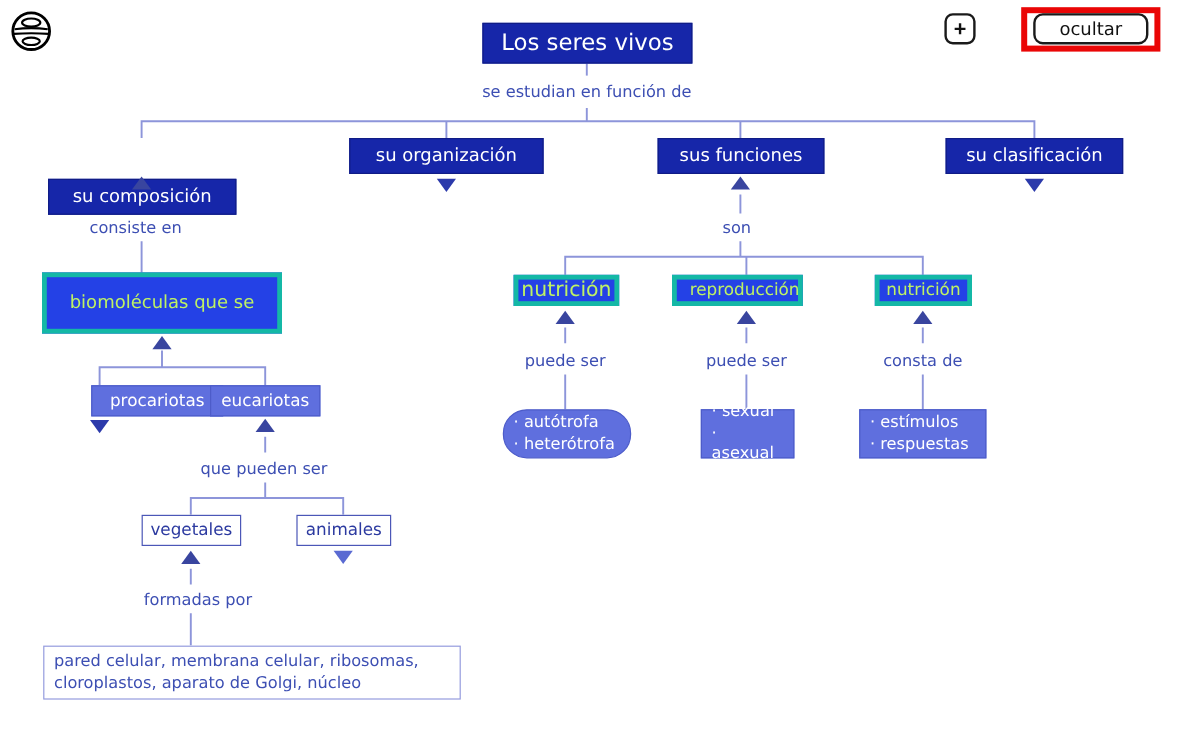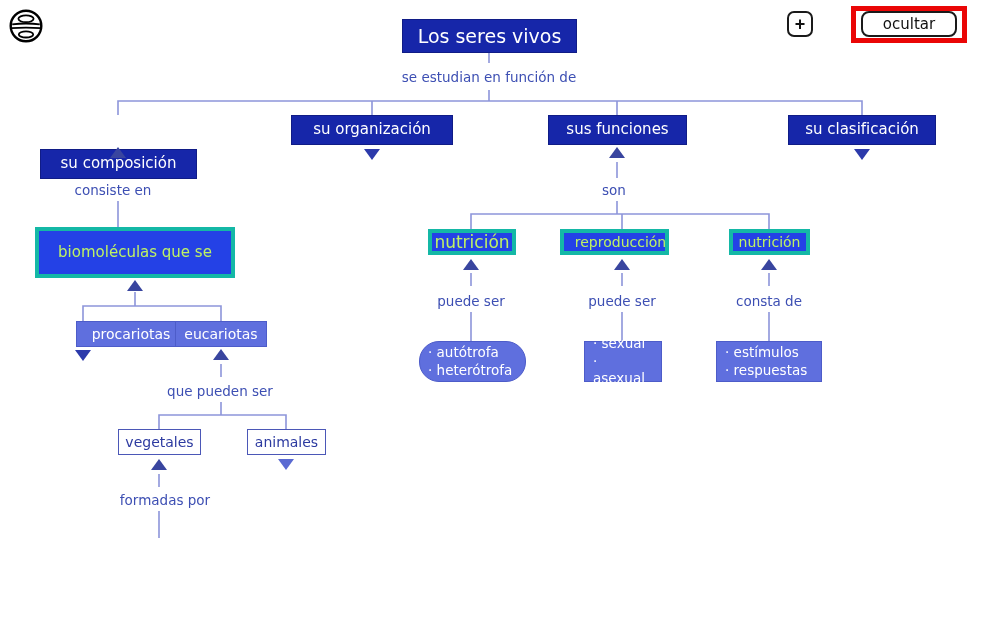--- a/index.html
+++ b/index.html
@@ -103,20 +103,24 @@
   <div class="lbl" style="left:220px;top:383px;">que pueden ser</div>
 
   <div class="node node-outline" style="left:118px;top:429px;width:83px;height:26px;font-size:14px;">vegetales</div>
   <div class="tri tri-up" style="left:159px;top:459px;"></div>
 
   <div class="node node-outline" style="left:247px;top:429px;width:79px;height:26px;font-size:14px;">animales</div>
   <div class="tri tri-down tri-lighter" style="left:286px;top:459px;"></div>
 
   <div class="lbl" style="left:165px;top:492px;">formadas por</div>
 
+  <div class="node node-soft multiline left-align" style="left:36px;top:538px;width:348px;height:45px;font-size:13.5px;padding:3px 8px;">
+    <div>pared celular, membrana celular, ribosomas,</div>
+    <div>cloroplastos, aparato de Golgi, núcleo</div>
+  </div>
 
   <div class="lbl" style="left:614px;top:182px;">son</div>
 
   <div class="node node-bright" style="left:428px;top:229px;width:88px;height:26px;font-size:17px;">nutrición</div>
   <div class="tri tri-up" style="left:471px;top:259px;"></div>
 
   <div class="node node-bright" style="left:560px;top:229px;width:109px;height:26px;font-size:14px;padding-left:12px;">reproducción</div>
   <div class="tri tri-up" style="left:622px;top:259px;"></div>
 
   <div class="node node-bright" style="left:729px;top:229px;width:81px;height:26px;font-size:14px;">nutrición</div>

